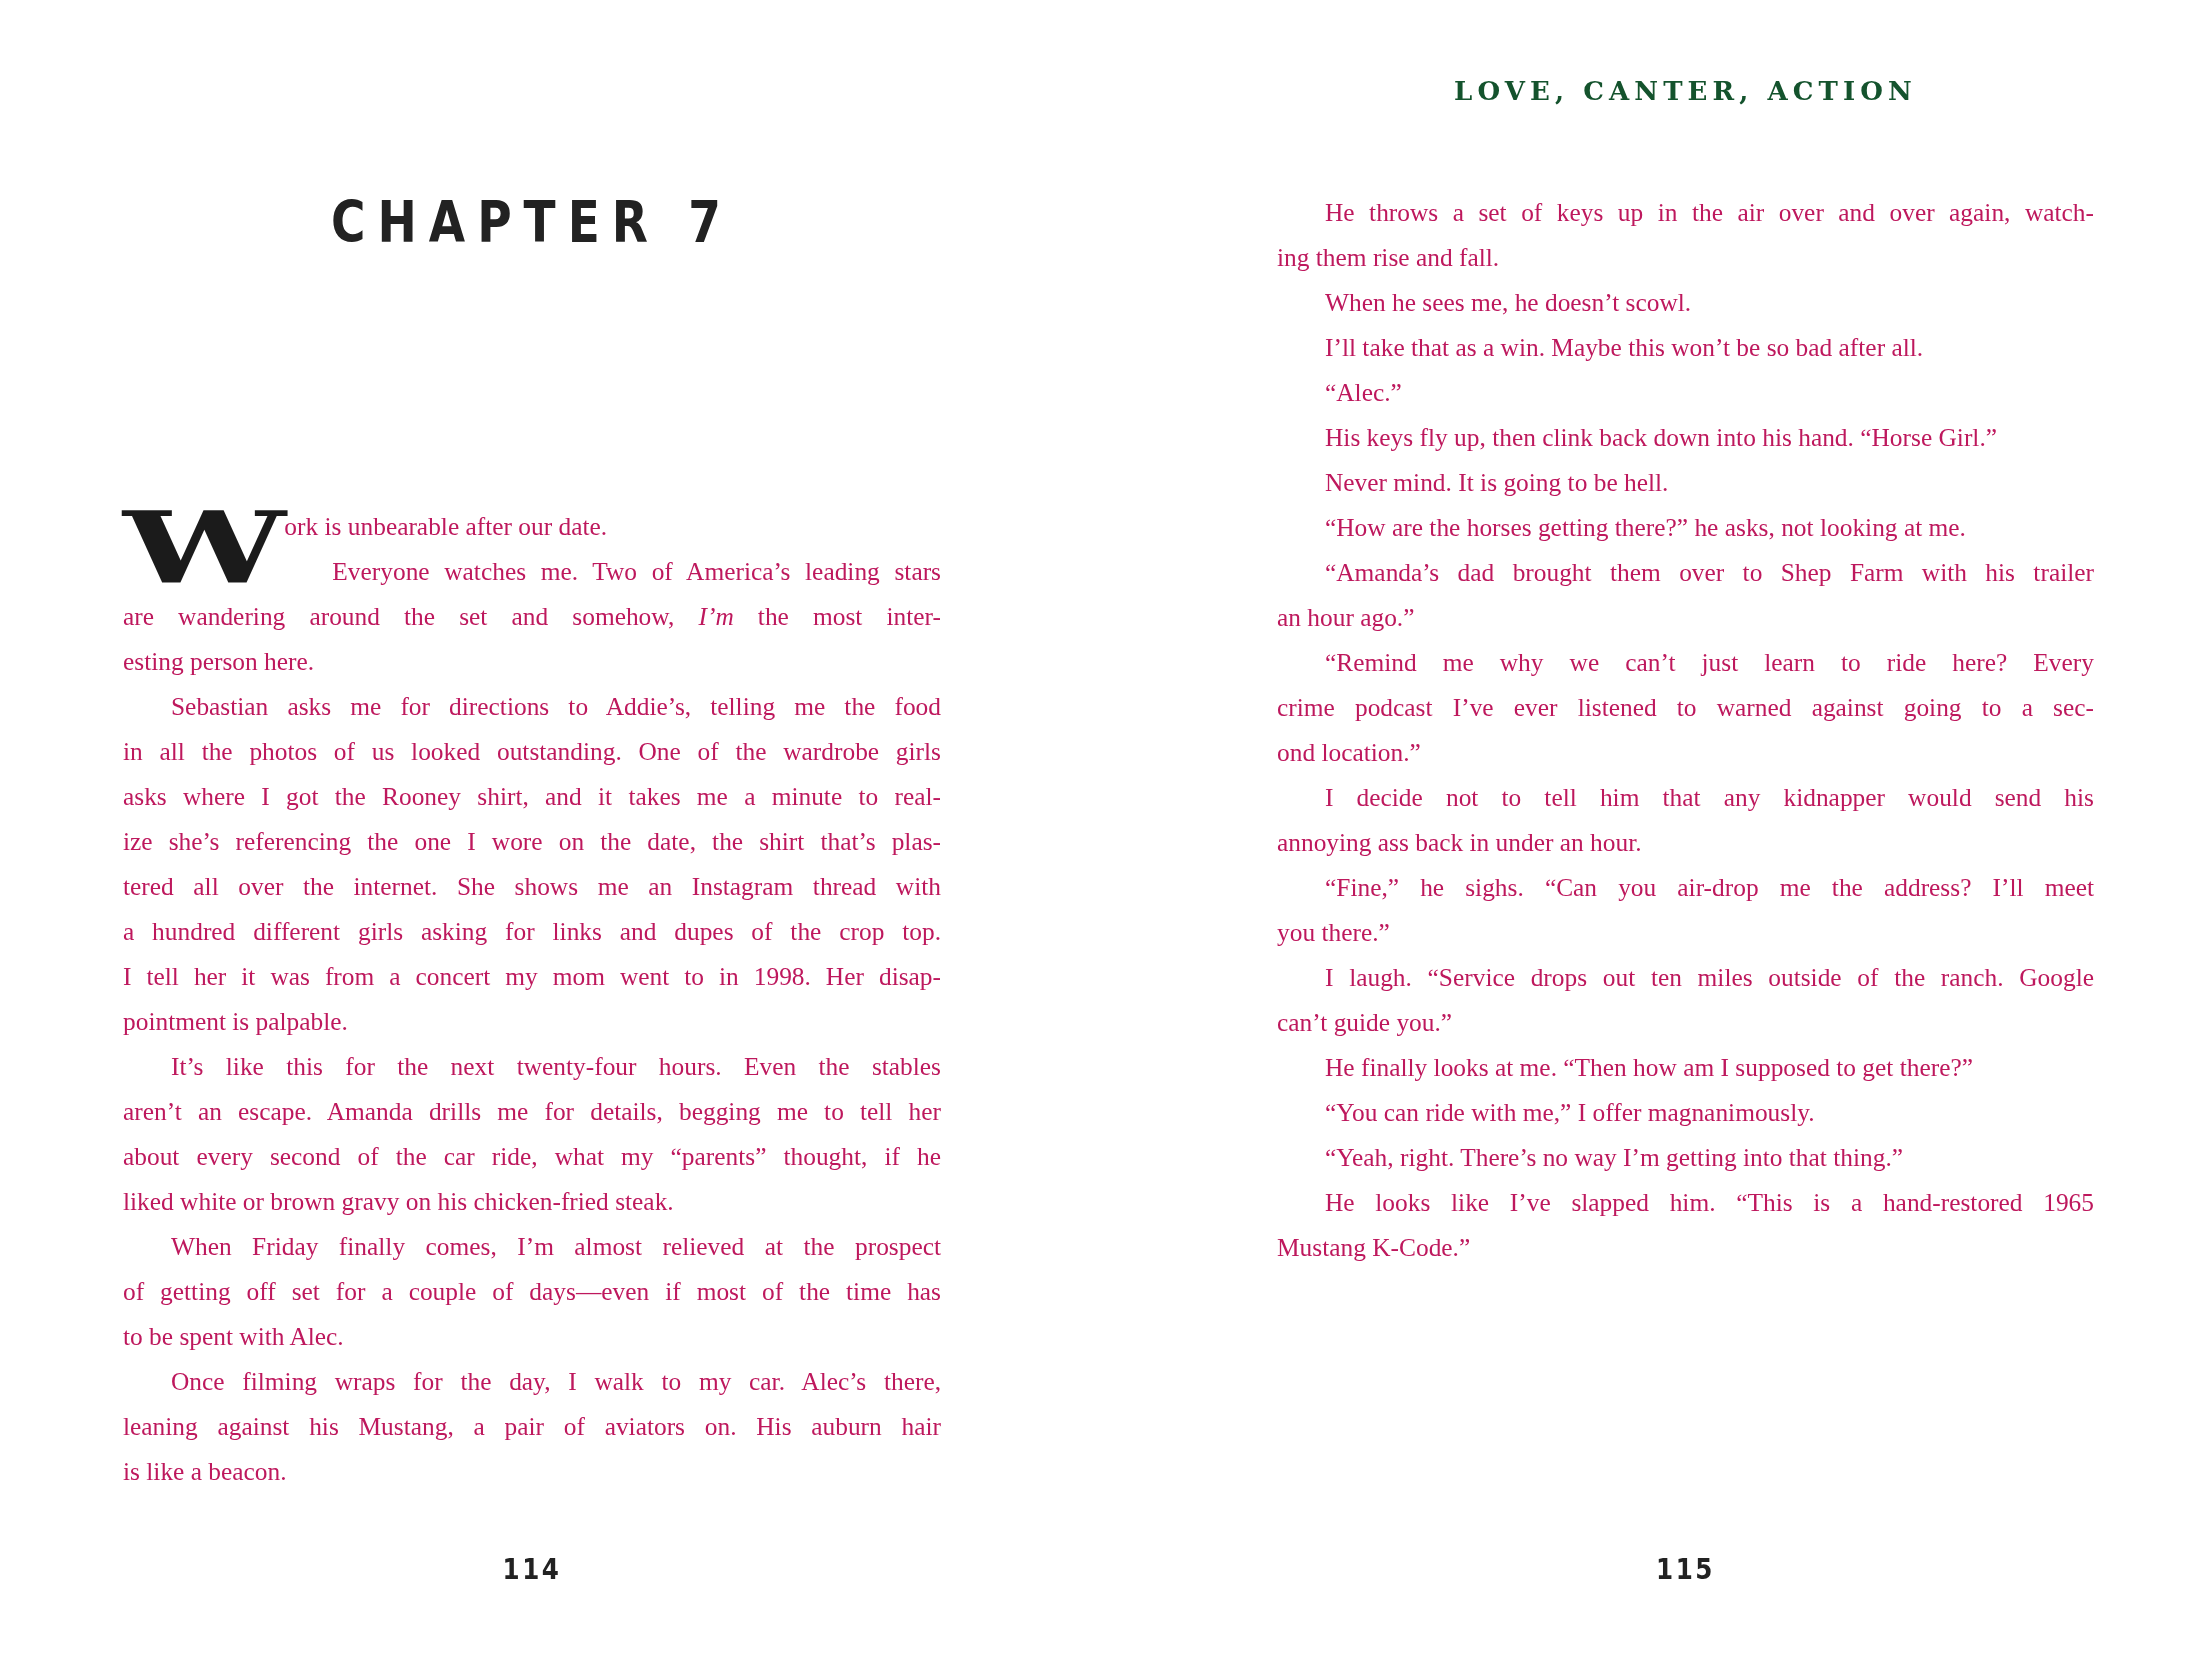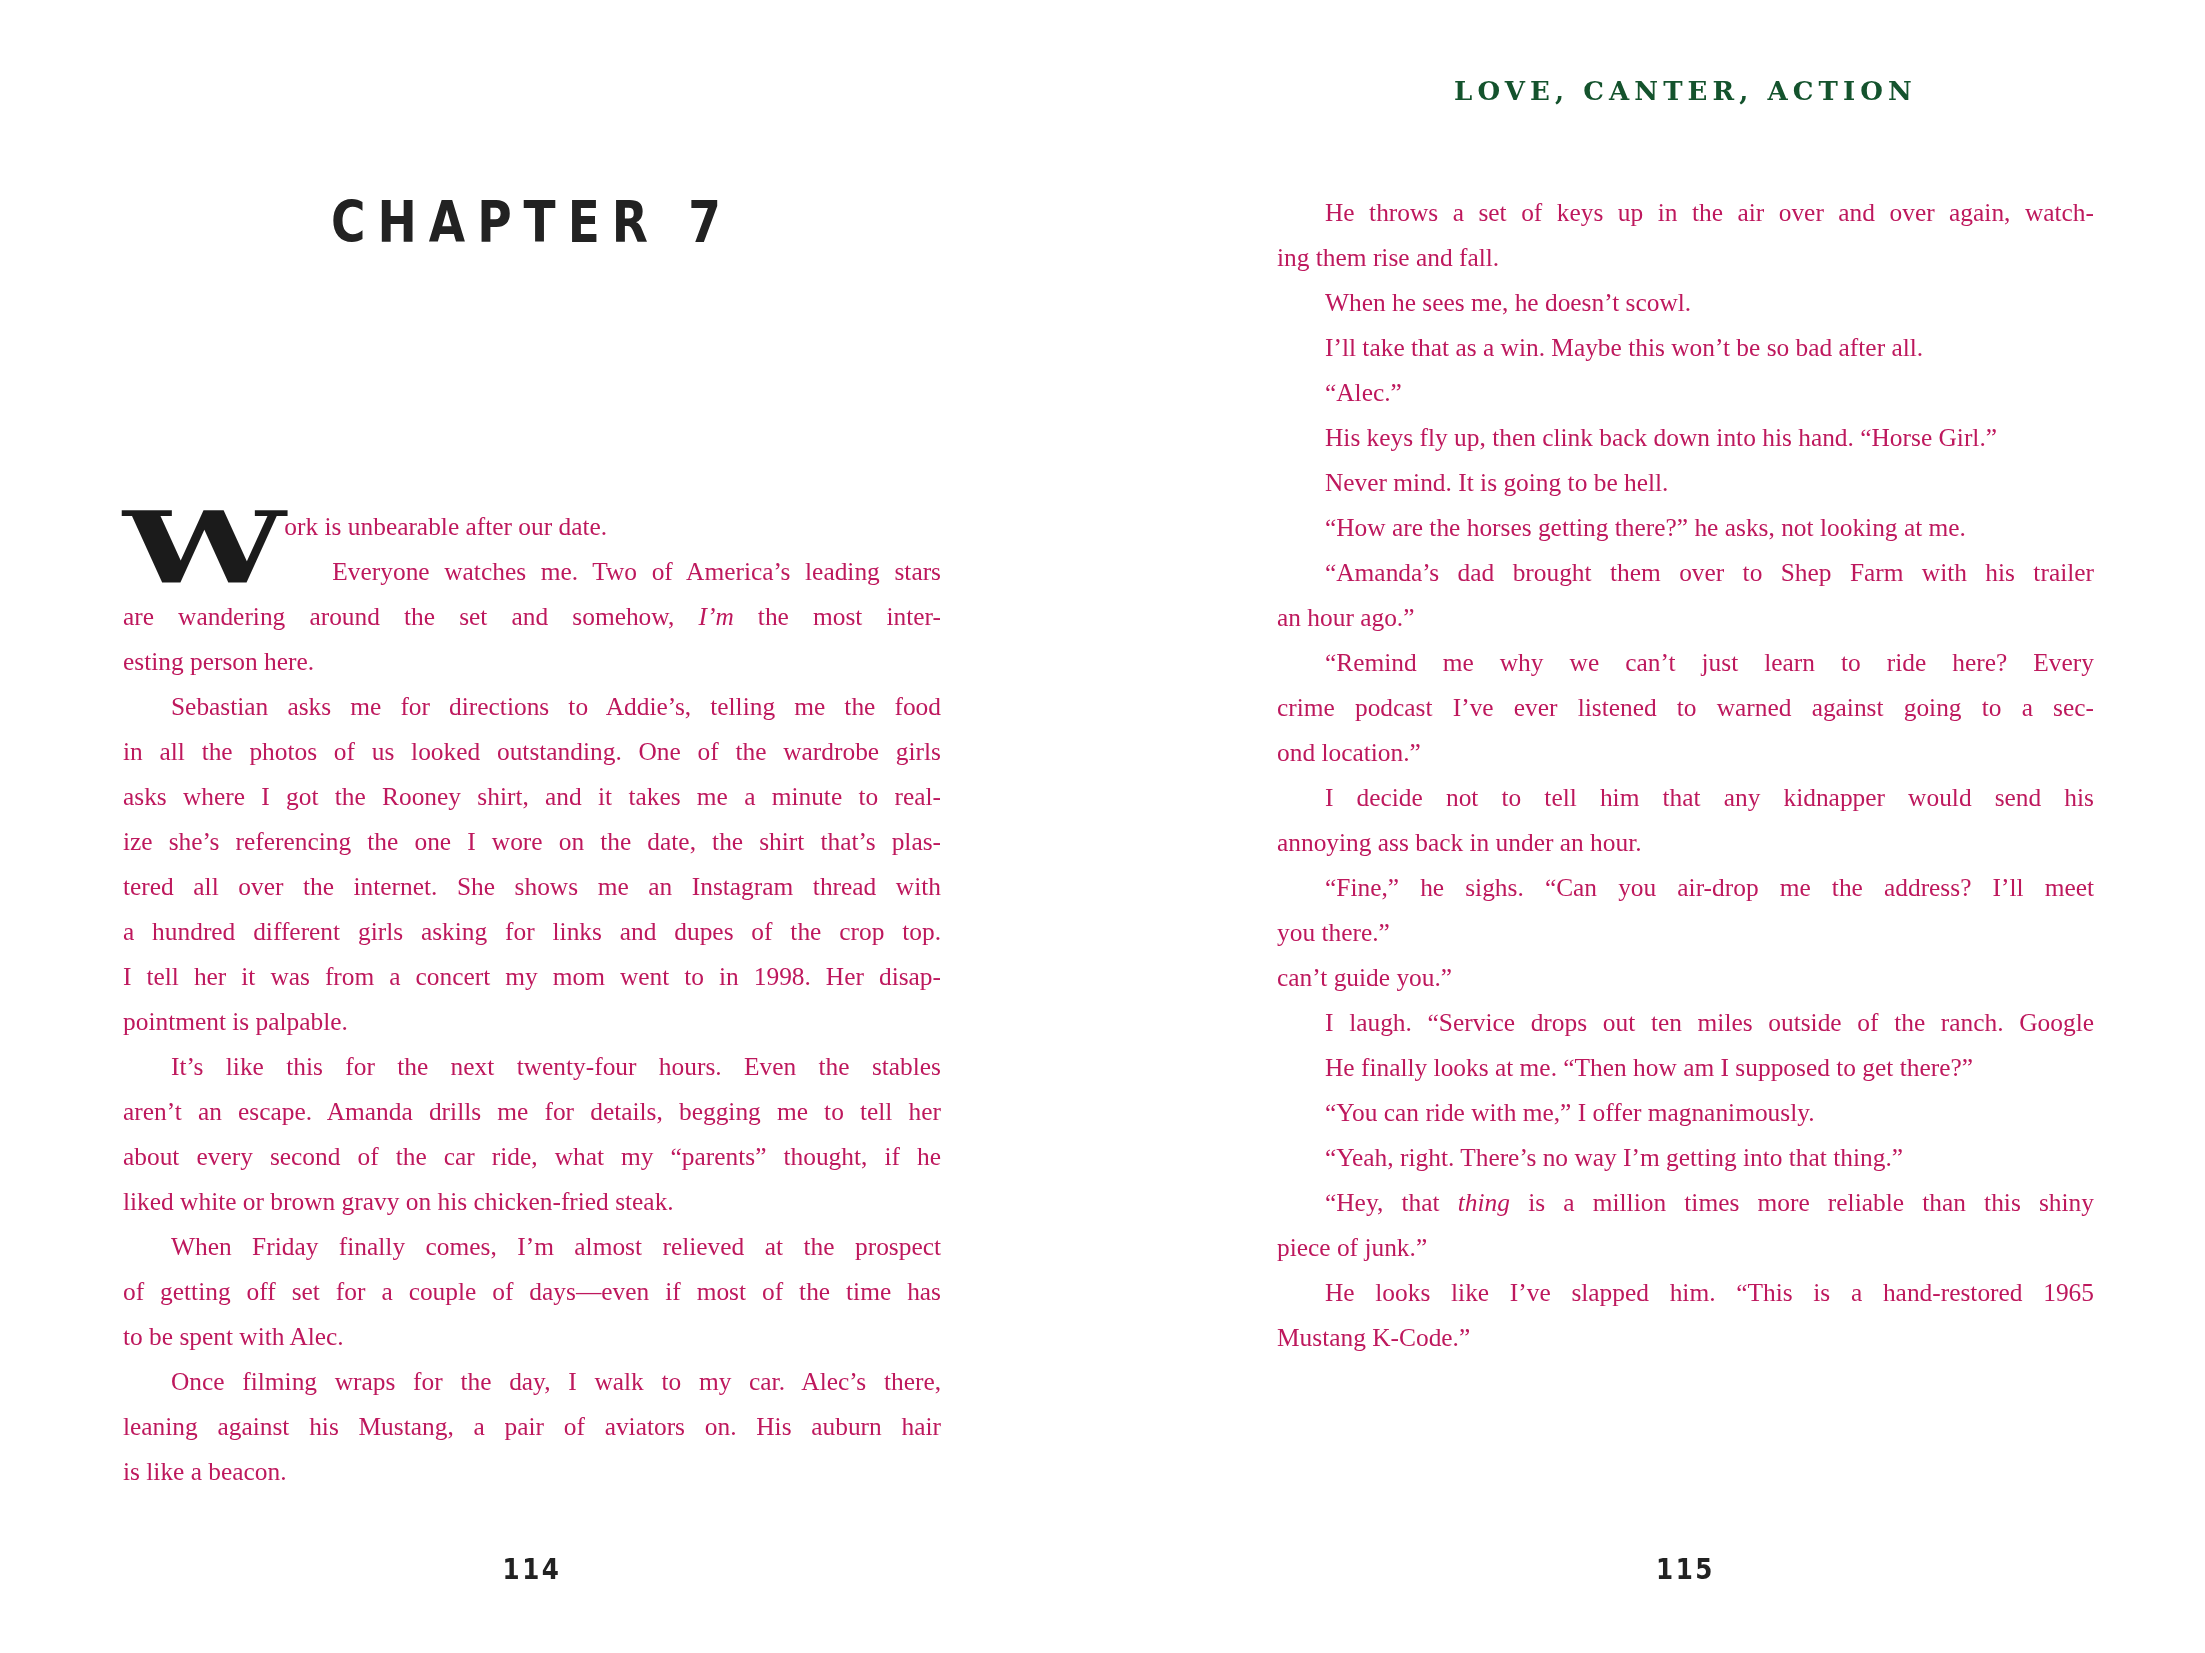--- a/index.html
+++ b/index.html
@@ -158,36 +158,32 @@
       </div>
       <div class="para">
         <div class="line first">I decide not to tell him that any kidnapper would send his</div>
         <div class="line last">annoying ass back in under an hour.</div>
       </div>
       <div class="para">
         <div class="line first">“Fine,” he sighs. “Can you air-drop me the address? I’ll meet</div>
         <div class="line last">you there.”</div>
       </div>
       <div class="para">
+        <div class="line first">I laugh. “Service drops out ten miles outside of the ranch. Google</div>
         <div class="line last">can’t guide you.”</div>
-        <div class="line first">I laugh. “Service drops out ten miles outside of the ranch. Google</div>
       </div>
       <div class="para">
         <div class="line last first">He finally looks at me. “Then how am I supposed to get there?”</div>
       </div>
       <div class="para">
         <div class="line last first">“You can ride with me,” I offer magnanimously.</div>
       </div>
       <div class="para">
         <div class="line last first">“Yeah, right. There’s no way I’m getting into that thing.”</div>
       </div>
       <div class="para">
-        <div class="line first">“Hey, that <em>thing</em> is a million times more reliable than this shiny</div>
-        <div class="line last">piece of junk.”</div>
-      </div>
-      <div class="para">
         <div class="line first">He looks like I’ve slapped him. “This is a hand-restored 1965</div>
         <div class="line last">Mustang K-Code.”</div>
       </div>
     </div>
   <div class="page-number">115</div>
 </div>
 
 
 </body></html>

